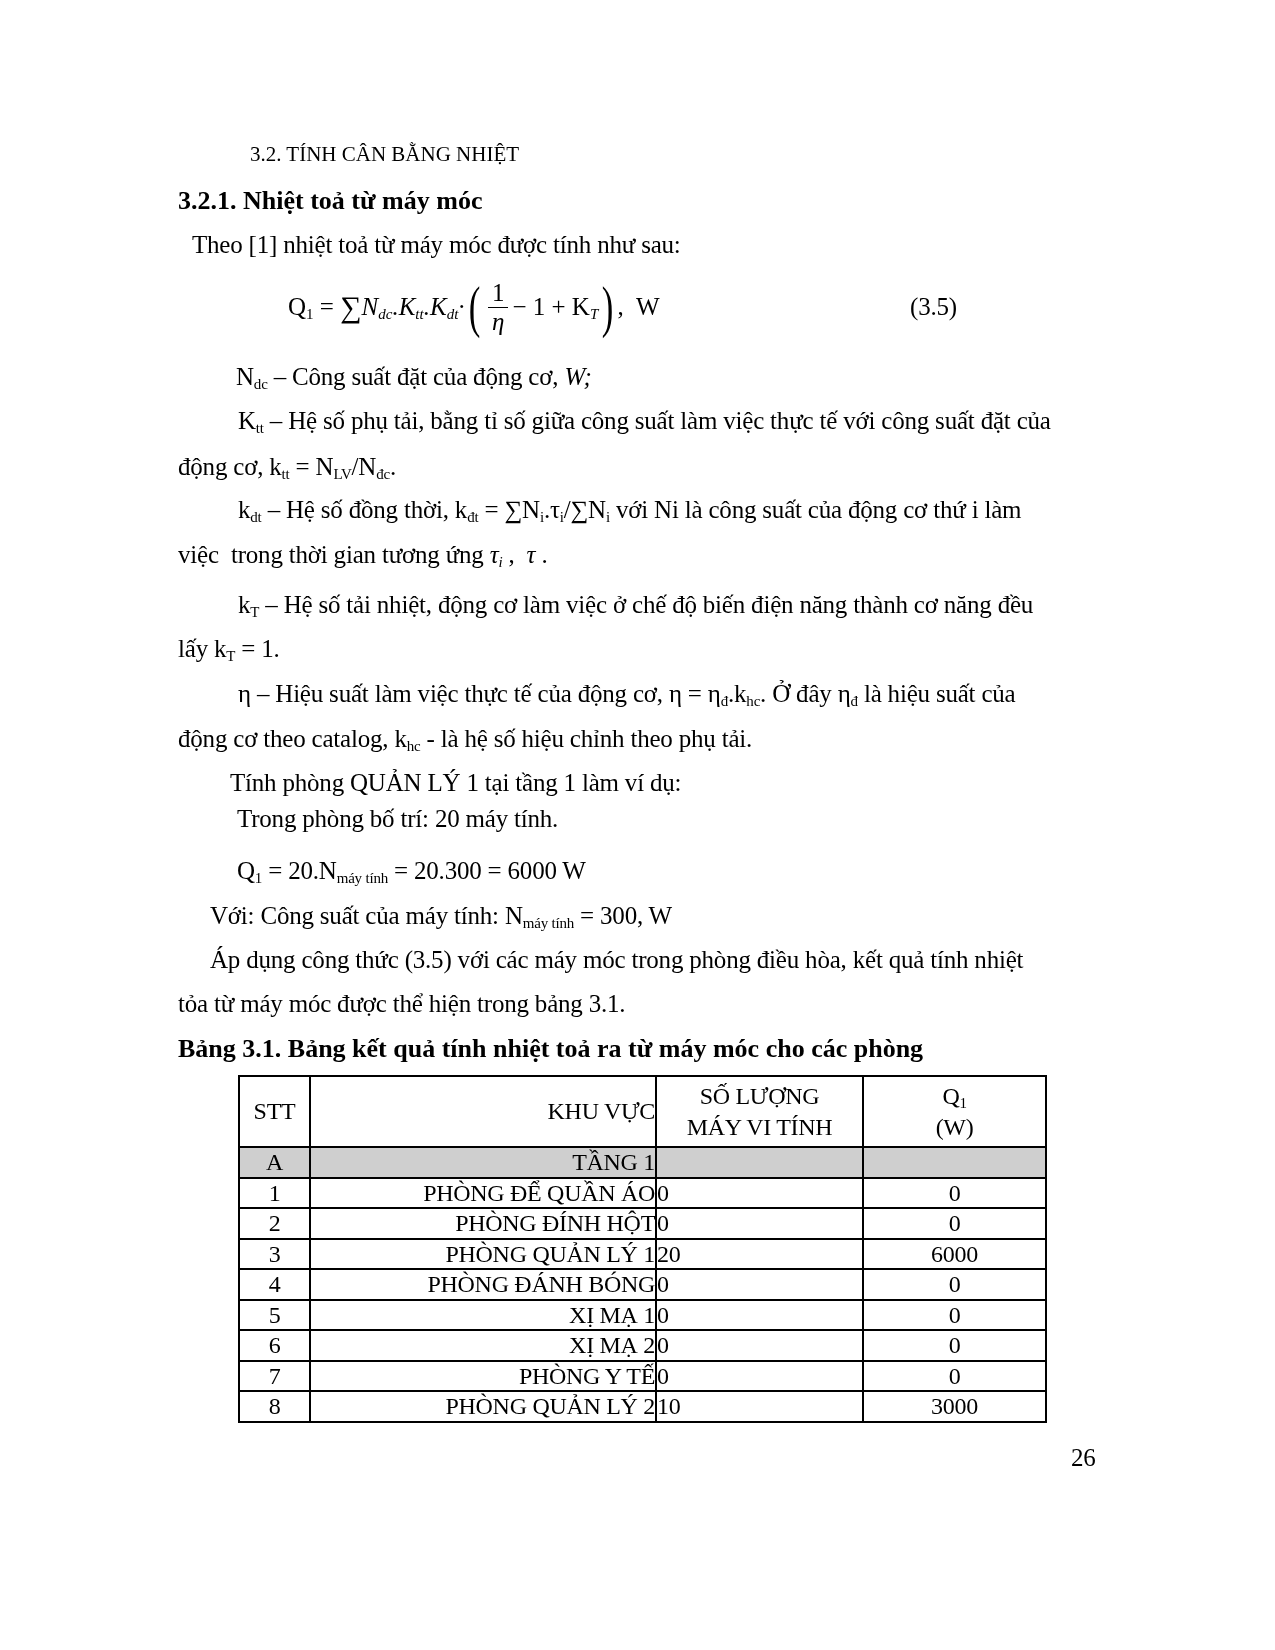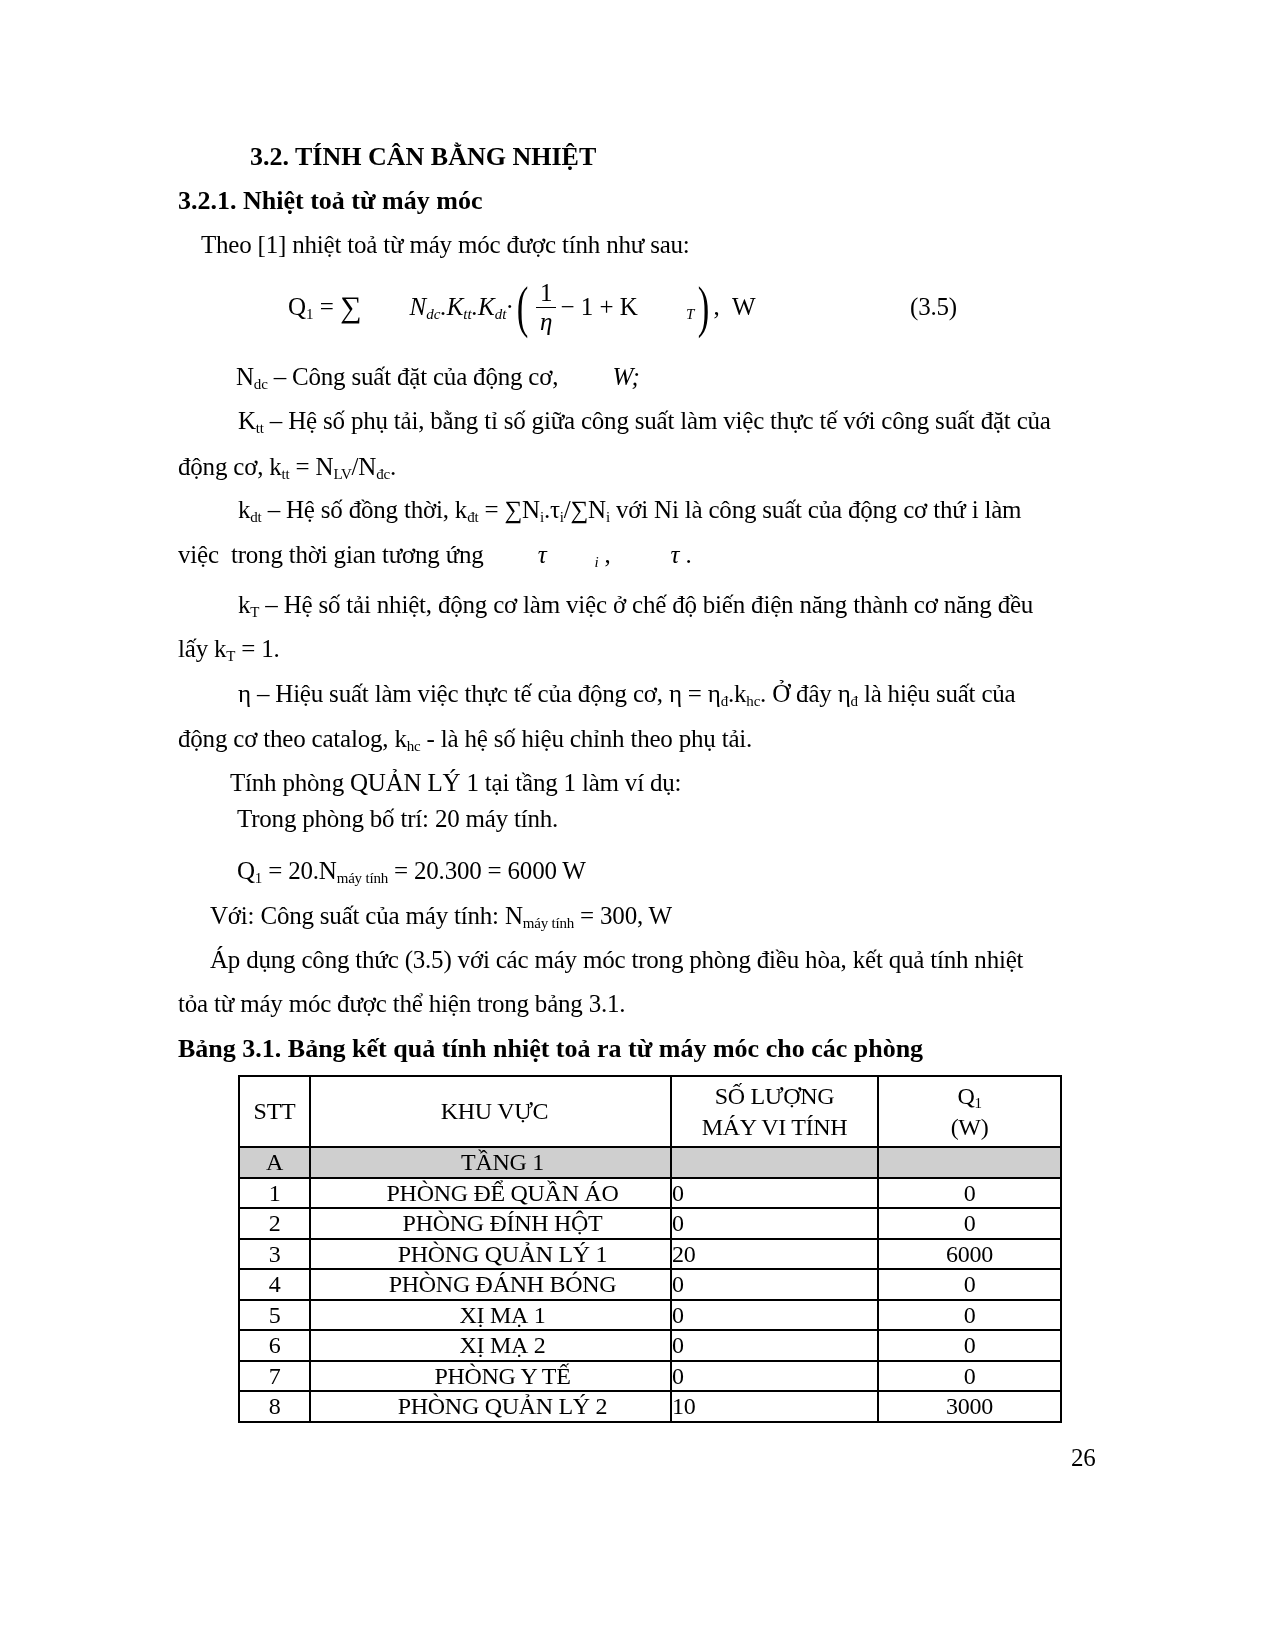--- a/index.html
+++ b/index.html
@@ -3,24 +3,24 @@
 <meta charset="utf-8">
 <style>
   html, body { margin: 0; padding: 0; background: #ffffff; }
   body {
     width: 1275px; height: 1650px; position: relative; overflow: hidden;
     font-family: "Liberation Serif", "DejaVu Serif", serif;
     color: #000;
   }
   .abs { position: absolute; white-space: nowrap; }
   .p { font-size: 25px; line-height: 30px; letter-spacing: -0.2px; }
-  .h1 { font-size: 26px; font-weight: bold; }
+  .h1 { font-size: 21px; font-weight: normal; }
   .h2 { font-size: 26px; font-weight: bold; }
   sub { font-size: 15px; vertical-align: -4px; line-height: 0; }
-  .it { font-style: italic; margin-left: 48px; }
+  .it { font-style: italic; }
 
   
   .formula { font-size: 25px; }
   .frac { display: inline-block; vertical-align: middle; text-align: center; margin: 0 4px; }
   .frac .num { display: block; border-bottom: 1.5px solid #000; padding: 0 4px; line-height: 28px; }
   .frac .den { display: block; line-height: 28px; font-style: italic; }
   .paren { font-size: 58px; font-weight: 100; vertical-align: middle; line-height: 58px; transform: scaleX(0.6); display: inline-block; }
   .sigma { font-size: 30px; vertical-align: -3px; }
 
   
@@ -28,33 +28,33 @@
     position: absolute; left: 238px; top: 1075px;
     border-collapse: collapse;
     font-size: 24px; letter-spacing: -0.3px;
   }
   table.t td, table.t th {
     border: 2px solid #000; padding: 0; font-weight: normal;
     height: 28.5px; line-height: 28px;
   }
   table.t th { height: 69px; line-height: 31px; text-align: center; vertical-align: middle; }
   table.t .c-stt { width: 69px; text-align: center; }
-  table.t .c-area { width: 335px; text-align: center; padding-left: 24px; }
+  table.t .c-area { width: 335px; text-align: right; padding-left: 9px; }
   table.t th.c-area { padding-left: 8px; }
   table.t .c-qty { width: 205px; }
   table.t .c-q { width: 181px; text-align: center; }
   table.t tr.group td { background: #cfcfcf; }
 </style>
 </head>
 <body>
 
 <div class="abs h1" style="left:250px; top:142px;">3.2. TÍNH CÂN BẰNG NHIỆT</div>
 <div class="abs h2" style="left:178px; top:186px;">3.2.1. Nhiệt toả từ máy móc</div>
 
-<div class="abs p" style="left:201px; top:230px;">Theo [1] nhiệt toả từ máy móc được tính như sau:</div>
+<div class="abs p" style="left:192px; top:230px;">Theo [1] nhiệt toả từ máy móc được tính như sau:</div>
 
 <div class="abs formula" style="left:288px; top:272px; height:70px; display:flex; align-items:center;">
   <span><span>Q</span><sub>1</sub></span>
   <span style="white-space:pre;"> = </span>
   <span class="sigma">∑</span>
   <span class="it">
     <span>N</span><sub>dc</sub><span>.K</span><sub>tt</sub><span>.K</span><sub>dt</sub><span>·</span>
   </span>
   <span class="paren">(</span>
   <span class="frac">

